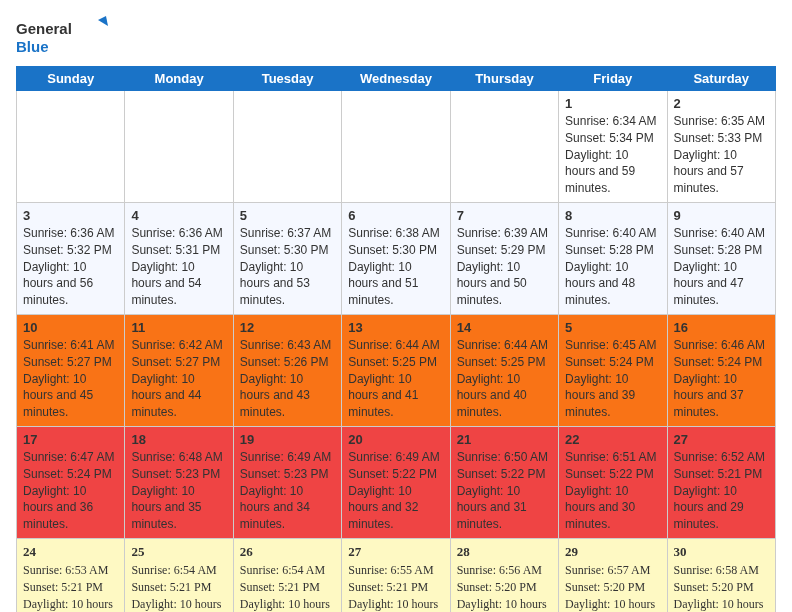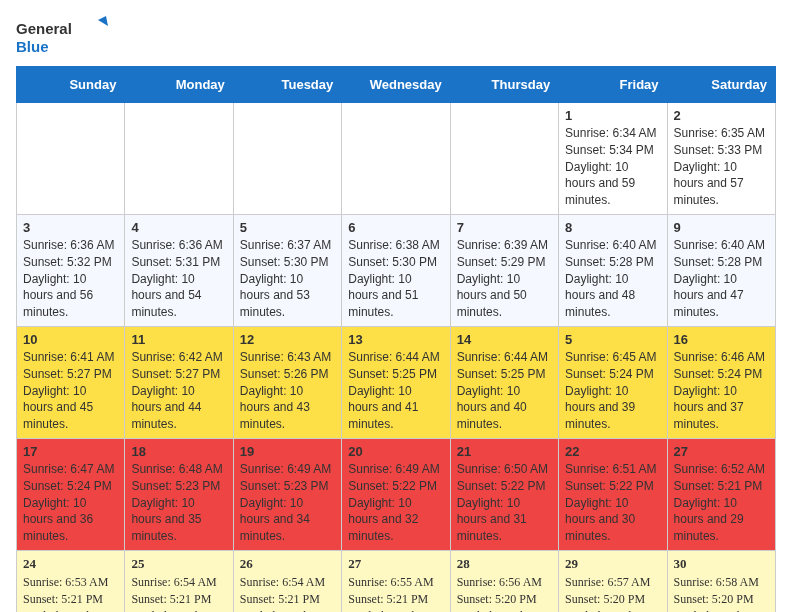--- a/index.html
+++ b/index.html
@@ -33,22 +33,22 @@
       color: #555;
     }
     .calendar {
       width: 100%;
       border-collapse: collapse;
       table-layout: fixed;
     }
     .calendar th {
       background-color: #1a73c7;
       color: #fff;
-      text-align: right;
-      padding: 10px 8px;
+      text-align: center;
+      padding: 4px 8px;
       font-size: 13px;
       font-weight: bold;
       border: 1px solid #1a73c7;
     }
     .calendar td {
       vertical-align: top;
       padding: 5px 6px;
       border: 1px solid #ccc;
       font-size: 10.5px;
       color: #333;
@@ -76,21 +76,21 @@
       background: #fff !important;
     }
     tr:nth-child(even) td {
       background: #f5f5f5;
     }
     tr:nth-child(odd) td {
       background: #fff;
     }
     .calendar tbody tr:nth-child(1) td { background: #fff; }
     .calendar tbody tr:nth-child(2) td { background: #f5f8ff; }
-    .calendar tbody tr:nth-child(3) td { background: #fde047; }
+    .calendar tbody tr:nth-child(3) td { background: #f97316; }
     .calendar tbody tr:nth-child(4) td { background: #ef4444; }
     .calendar tbody tr:nth-child(5) td { background: #fef9c3; font-family: Liberation Serif, serif; }
     td.empty-cell { background: #fff !important; }
   </style>
 </head>
 <body>
 
 <div class="header-area">
   <div class="logo">
   <svg width="100" height="42" viewBox="0 0 100 42">

